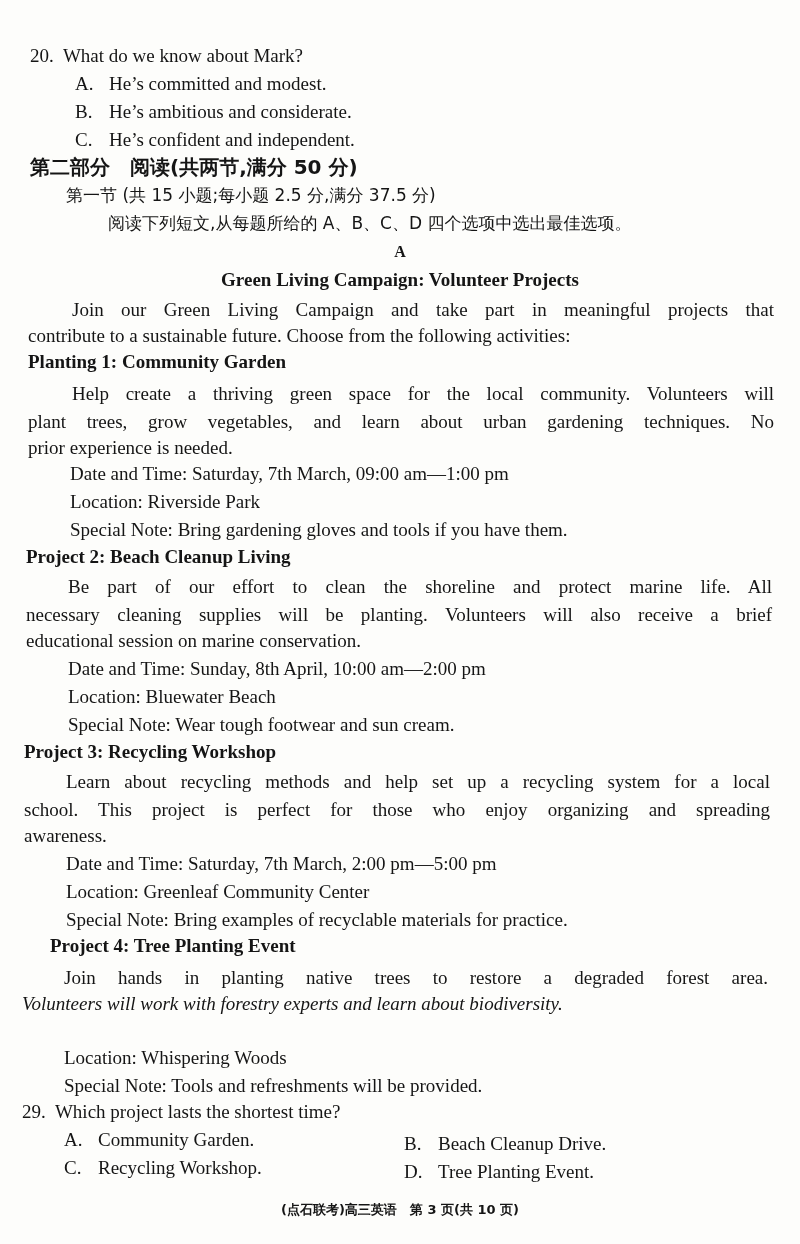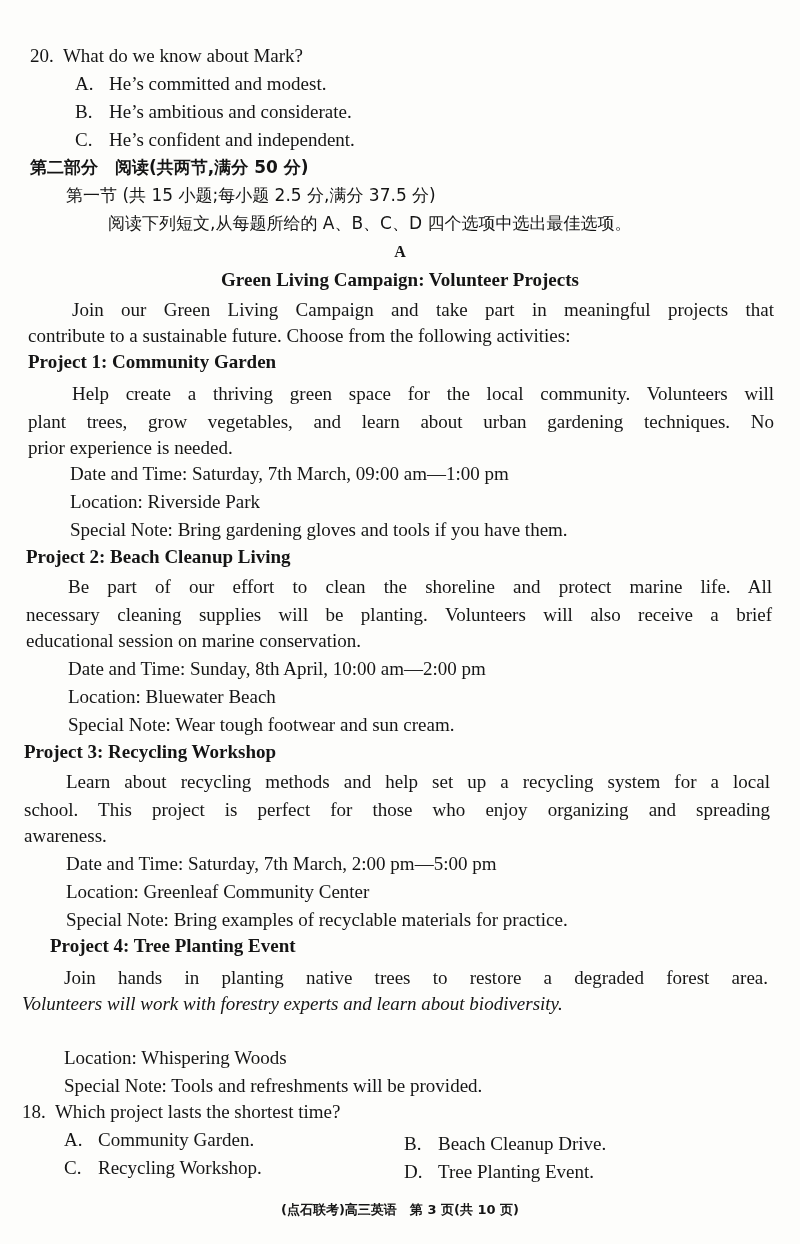--- a/index.html
+++ b/index.html
@@ -5,21 +5,21 @@
   html, body { margin:0; padding:0; }
   body {
     width:800px; height:1244px; background:#fdfdfb; color:#151515;
     font-family:"Liberation Serif","DejaVu Serif",serif; position:relative; overflow:hidden;
   }
   .page { position:absolute; left:0; top:0; width:800px; height:1244px; }
   .line { position:absolute; font-size:19px; white-space:nowrap; line-height:24px; }
   .just { text-align:justify; text-align-last:justify; white-space:normal; }
   .bold { font-weight:bold; }
   .cn { font-family:"DejaVu Sans",sans-serif; font-size:17px;margin-left:36px; }
-  .cnb { font-family:"DejaVu Sans",sans-serif; font-size:17px; font-weight:bold; }
+  .cnb { font-family:"DejaVu Sans",sans-serif; font-size:20px; font-weight:bold; }
   .center { text-align:center; left:0; width:800px; }
   .opt-label { display:inline-block; width:34px; }
   .footer { font-family:"DejaVu Sans",sans-serif; font-size:13px; font-weight:bold; }
 </style>
 </head>
 <body>
 
 <div class="page">
 
   <div class="line" style="left:30px;top:44px;">
@@ -39,21 +39,21 @@
   <div class="line cnb" style="left:30px;top:155px;">第二部分　阅读(共两节,满分 50 分)</div>
   <div class="line cn" style="left:30px;top:183px;">第一节 (共 15 小题;每小题 2.5 分,满分 37.5 分)</div>
   <div class="line cn" style="left:72px;top:211px;">阅读下列短文,从每题所给的 A、B、C、D 四个选项中选出最佳选项。</div>
 
   <div class="line center bold" style="top:240px;font-size:16px;">A</div>
   <div class="line center bold" style="top:268px;font-size:19px;">Green Living Campaign: Volunteer Projects</div>
 
   <div class="line just" style="left:72px;top:298px;width:702px;">Join our Green Living Campaign and take part in meaningful projects that</div>
   <div class="line" style="left:28px;top:324px;">contribute to a sustainable future. Choose from the following activities:</div>
 
-  <div class="line bold" style="left:28px;top:350px;">Project 1: Community Garden</div>
+  <div class="line bold" style="left:28px;top:350px;">Planting 1: Community Garden</div>
   <div class="line just" style="left:72px;top:382px;width:702px;">Help create a thriving green space for the local community. Volunteers will</div>
   <div class="line just" style="left:28px;top:410px;width:746px;">plant trees, grow vegetables, and learn about urban gardening techniques. No</div>
   <div class="line" style="left:28px;top:436px;">prior experience is needed.</div>
   <div class="line" style="left:70px;top:462px;">Date and Time: Saturday, 7th March, 09:00 am—1:00 pm</div>
   <div class="line" style="left:70px;top:490px;">Location: Riverside Park</div>
   <div class="line" style="left:70px;top:518px;">Special Note: Bring gardening gloves and tools if you have them.</div>
 
   <div class="line bold" style="left:26px;top:545px;">Project 2: Beach Cleanup Living</div>
   <div class="line just" style="left:68px;top:575px;width:704px;">Be part of our effort to clean the shoreline and protect marine life. All</div>
   <div class="line just" style="left:26px;top:603px;width:746px;">necessary cleaning supplies will be planting. Volunteers will also receive a brief</div>
@@ -70,21 +70,21 @@
   <div class="line" style="left:66px;top:880px;">Location: Greenleaf Community Center</div>
   <div class="line" style="left:66px;top:908px;">Special Note: Bring examples of recyclable materials for practice.</div>
 
   <div class="line bold" style="left:26px;top:934px;margin-left:24px;">Project 4: Tree Planting Event</div>
   <div class="line just" style="left:64px;top:966px;width:704px;">Join hands in planting native trees to restore a degraded forest area.</div>
   <div class="line" style="left:22px;top:992px;font-style:italic;">Volunteers will work with forestry experts and learn about biodiversity.</div>
   <div class="line" style="left:64px;top:1046px;">Location: Whispering Woods</div>
   <div class="line" style="left:64px;top:1074px;">Special Note: Tools and refreshments will be provided.</div>
 
   <div class="line" style="left:22px;top:1100px;">
-    <span>18.</span>&nbsp;
+    <span>29.</span>&nbsp;
     <span>Which project lasts the shortest time?</span>
   </div>
   <div class="line" style="left:64px;top:1128px;">
     <span class="opt-label">A.</span><span>Community Garden.</span>
   </div>
   <div class="line" style="left:404px;top:1132px;">
     <span class="opt-label">B.</span><span>Beach Cleanup Drive.</span>
   </div>
   <div class="line" style="left:64px;top:1156px;">
     <span class="opt-label">C.</span><span>Recycling Workshop.</span>

